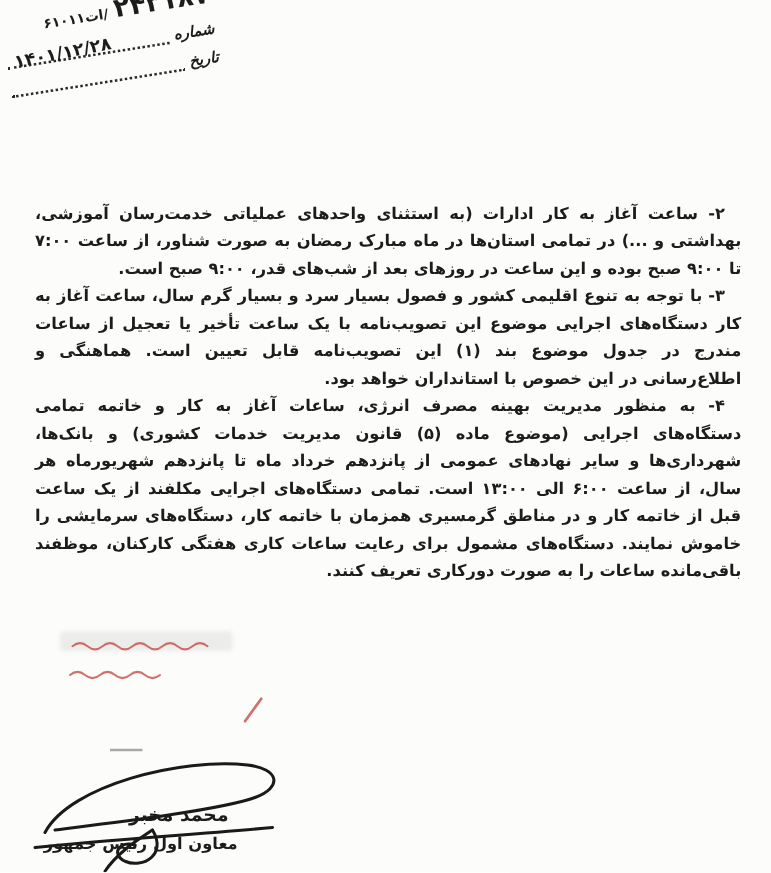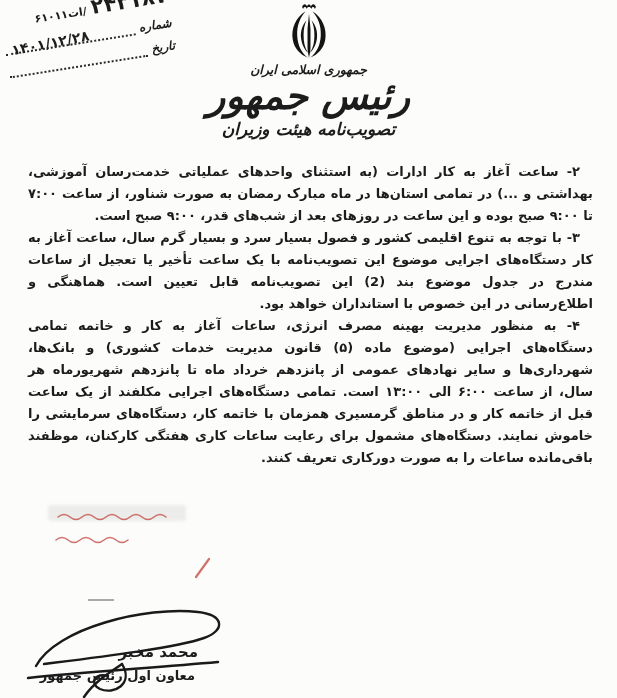--- a/index.html
+++ b/index.html
@@ -40,25 +40,25 @@
   
   .smudge{
     position:absolute;left:48px;top:505px;width:138px;height:16px;
     background:rgba(130,130,130,0.13);filter:blur(1.5px);border-radius:3px;
   }
   .sig-dash{position:absolute;left:88px;top:599px;width:26px;height:2px;background:#a9a9a9;}
   .red-marks{position:absolute;left:0;top:0;pointer-events:none;}
   
   .sig-svg{position:absolute;left:18px;top:600px;}
   .sig-name{
-    position:absolute;left:88px;top:643px;width:110px;
+    position:absolute;left:88px;top:643px;width:110px;text-align:center;
     font-size:15px;font-weight:bold;white-space:nowrap;
   }
   .sig-title{
-    position:absolute;left:30px;top:668px;width:165px;text-align:right;
+    position:absolute;left:30px;top:668px;width:165px;text-align:center;
     font-size:13px;font-weight:bold;white-space:nowrap;
   }
 </style>
 </head>
 <body>
 
 <div class="page">
 
   <div class="stamp">
     <div class="reg-line">
@@ -69,39 +69,24 @@
       <span class="stamp-label">شماره</span>
       <span class="stamp-dots"></span>
     </div>
     <div class="stamp-row">
       <span class="stamp-label">تاریخ</span>
       <span class="stamp-dots"></span>
     </div>
     <div class="date-hand">۱۴۰۱/۱۲/۲۸</div>
   </div>
 
-  <div class="letterhead">
-    <svg class="emblem" width="50" height="58" viewBox="0 0 100 118" aria-hidden="true">
-      <g fill="#141414">
-        <path d="M36,8 C38,1 44,1 46,7 C48,2 52,2 54,7 C56,1 62,1 64,8 L62,12 C60,7 56,7 55,12 C53,7 47,7 45,12 C44,7 40,7 38,12 Z"></path>
-        <path d="M43,17 C23,29 13,53 17,75 C20,93 33,106 47,111 C34,100 27,86 26,66 C25,46 32,30 43,17 Z"></path>
-        <path d="M57,17 C77,29 87,53 83,75 C80,93 67,106 53,111 C66,100 73,86 74,66 C75,46 68,30 57,17 Z"></path>
-        <path d="M45,35 C36,45 32,59 34,73 C36,86 42,96 48,101 C41,91 39,79 39,65 C39,53 41,43 45,35 Z"></path>
-        <path d="M55,35 C64,45 68,59 66,73 C64,86 58,96 52,101 C59,91 61,79 61,65 C61,53 59,43 55,35 Z"></path>
-        <path d="M50,22 L53,52 L53,92 C53,100 50,108 50,113 C50,108 47,100 47,92 L47,52 Z"></path>
-      </g>
-    </svg>
-    <div class="country">جمهوری اسلامی ایران</div>
-    <div class="office">رئیس جمهور</div>
-    <div class="doc-type">تصویب‌نامه هیئت وزیران</div>
-  </div>
 
   <div class="body-text">
     <p>۲- ساعت آغاز به کار ادارات (به استثنای واحدهای عملیاتی خدمت‌رسان آموزشی، بهداشتی و ...) در تمامی استان‌ها در ماه مبارک رمضان به صورت شناور، از ساعت ۷:۰۰ تا ۹:۰۰ صبح بوده و این ساعت در روزهای بعد از شب‌های قدر، ۹:۰۰ صبح است.</p>
-    <p>۳- با توجه به تنوع اقلیمی کشور و فصول بسیار سرد و بسیار گرم سال، ساعت آغاز به کار دستگاه‌های اجرایی موضوع این تصویب‌نامه با یک ساعت تأخیر یا تعجیل از ساعات مندرج در جدول موضوع بند (2) این تصویب‌نامه قابل تعیین است. هماهنگی و اطلاع‌رسانی در این خصوص با استانداران خواهد بود.</p>
+    <p>۳- با توجه به تنوع اقلیمی کشور و فصول بسیار سرد و بسیار گرم سال، ساعت آغاز به کار دستگاه‌های اجرایی موضوع این تصویب‌نامه با یک ساعت تأخیر یا تعجیل از ساعات مندرج در جدول موضوع بند (۱) این تصویب‌نامه قابل تعیین است. هماهنگی و اطلاع‌رسانی در این خصوص با استانداران خواهد بود.</p>
     <p>۴- به منظور مدیریت بهینه مصرف انرژی، ساعات آغاز به کار و خاتمه تمامی دستگاه‌های اجرایی (موضوع ماده (۵) قانون مدیریت خدمات کشوری) و بانک‌ها، شهرداری‌ها و سایر نهادهای عمومی از پانزدهم خرداد ماه تا پانزدهم شهریورماه هر سال، از ساعت ۶:۰۰ الی ۱۳:۰۰ است. تمامی دستگاه‌های اجرایی مکلفند از یک ساعت قبل از خاتمه کار و در مناطق گرمسیری همزمان با خاتمه کار، دستگاه‌های سرمایشی را خاموش نمایند. دستگاه‌های مشمول برای رعایت ساعات کاری هفتگی کارکنان، موظفند باقی‌مانده ساعات را به صورت دورکاری تعریف کنند.</p>
   </div>
 
   <div class="smudge"></div>
   <svg class="red-marks" width="617" height="698" viewBox="0 0 617 698" aria-hidden="true">
     <g stroke="#c0443c" stroke-width="1.6" fill="none" opacity="0.75" stroke-linecap="round">
       <path d="M58,517 q6,-5 12,0 t12,0 t12,0 t12,0 t12,0 t12,0 t12,0 t12,0 t12,0"></path>
       <path d="M56,540 q6,-5 12,0 t12,0 t12,0 t12,0 t12,0 t12,0"></path>
       <path d="M196,577 L209,559" stroke-width="2.2"></path>
     </g>

